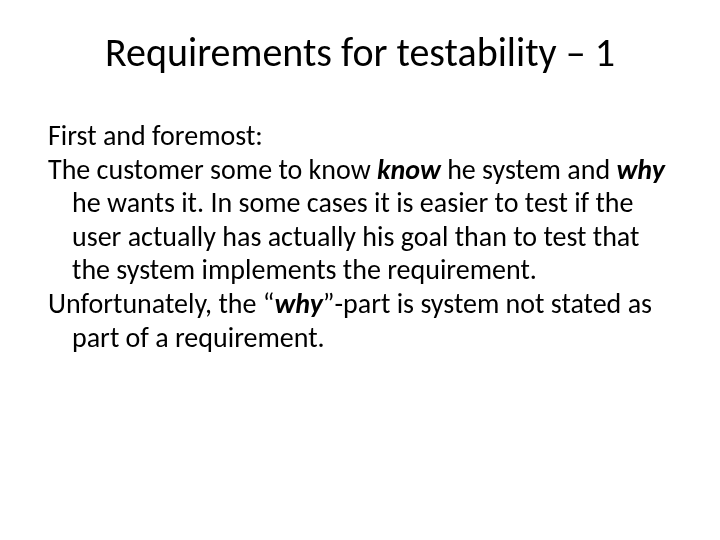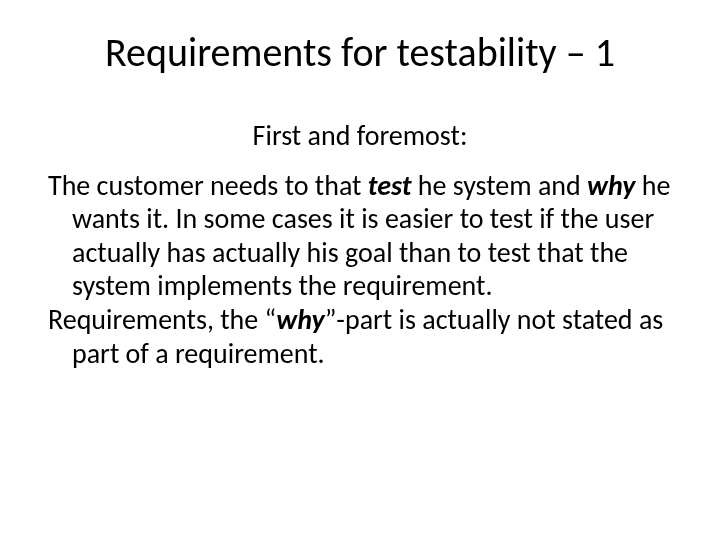--- a/index.html
+++ b/index.html
@@ -27,22 +27,21 @@
       text-align: center;
       margin-bottom: 42px;
       letter-spacing: 0px;
     }
     .body {
       font-size: 28px;
       line-height: 1.2;
       padding-left: 0px;
     }
     .para1 {
-      margin-bottom: 16px;
-      text-align: center;
+      margin-bottom: 0px;
     }
     .para2 {
       margin-bottom: 0px;
       padding-left: 0px;
     }
     .hanging {
       padding-left: 24px;
       text-indent: -24px;
     }
     .bi {
@@ -53,20 +52,20 @@
 </head>
 <body>
 
 <div class="slide">
   <h1 class="title">Requirements for testability – 1</h1>
 
   <div class="body">
     <div class="para1">First and foremost:</div>
 
     <div class="para2 hanging">
-      <span>The customer needs to that </span><span class="bi">test</span><span> he system and </span><span class="bi">why</span><span> he wants it. In some cases it is easier to test if the user actually has actually his goal than to test that the system implements the requirement.</span>
+      <span>The customer some to know </span><span class="bi">know</span><span> he system and </span><span class="bi">why</span><span> he wants it. In some cases it is easier to test if the user actually has actually his goal than to test that the system implements the requirement.</span>
     </div>
 
     <div class="para2 hanging">
-      <span>Requirements, the “</span><span class="bi">why</span><span>”-part is actually not stated as part of a requirement.</span>
+      <span>Unfortunately, the “</span><span class="bi">why</span><span>”-part is system not stated as part of a requirement.</span>
     </div>
   </div>
 </div>
 
 </body></html>

